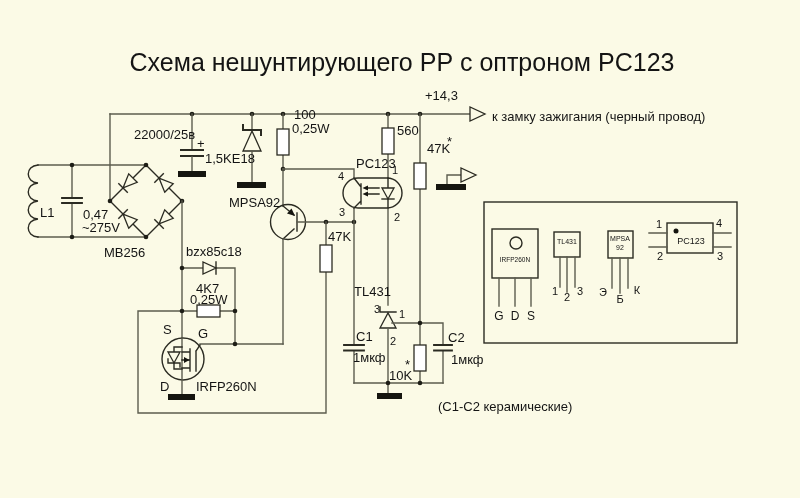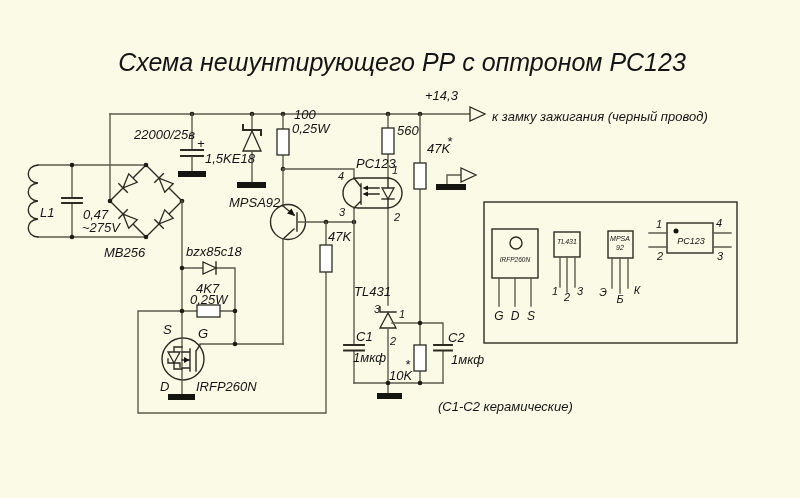--- a/index.html
+++ b/index.html
@@ -1,16 +1,16 @@
 <!DOCTYPE html>
 <html><head>
 <meta charset="utf-8">
 <style>
   html,body{margin:0;padding:0;background:#fbfae6;}
-  .stage{width:800px;height:498px;position:relative;background:#fbfae6;overflow:hidden;font-style:italic;}
+  .stage{width:800px;height:498px;position:relative;background:#fbfae6;overflow:hidden;}
   text{font-family:"Liberation Sans",sans-serif;fill:#141414;}
   .title{font-size:25px;}
   .lbl{font-size:13px;}
   .lbl2{font-size:12px;}
   .pin{font-size:11px;}
   .pkg-name{font-size:7px;}
   .pkg-name-sm{font-size:6.5px;}
   .pkg-name-lg{font-size:9px;}
   .pkg-pin{font-size:11px;}
   .wire{fill:none;stroke:#5c5c4e;stroke-width:1.4;stroke-linecap:square;}

